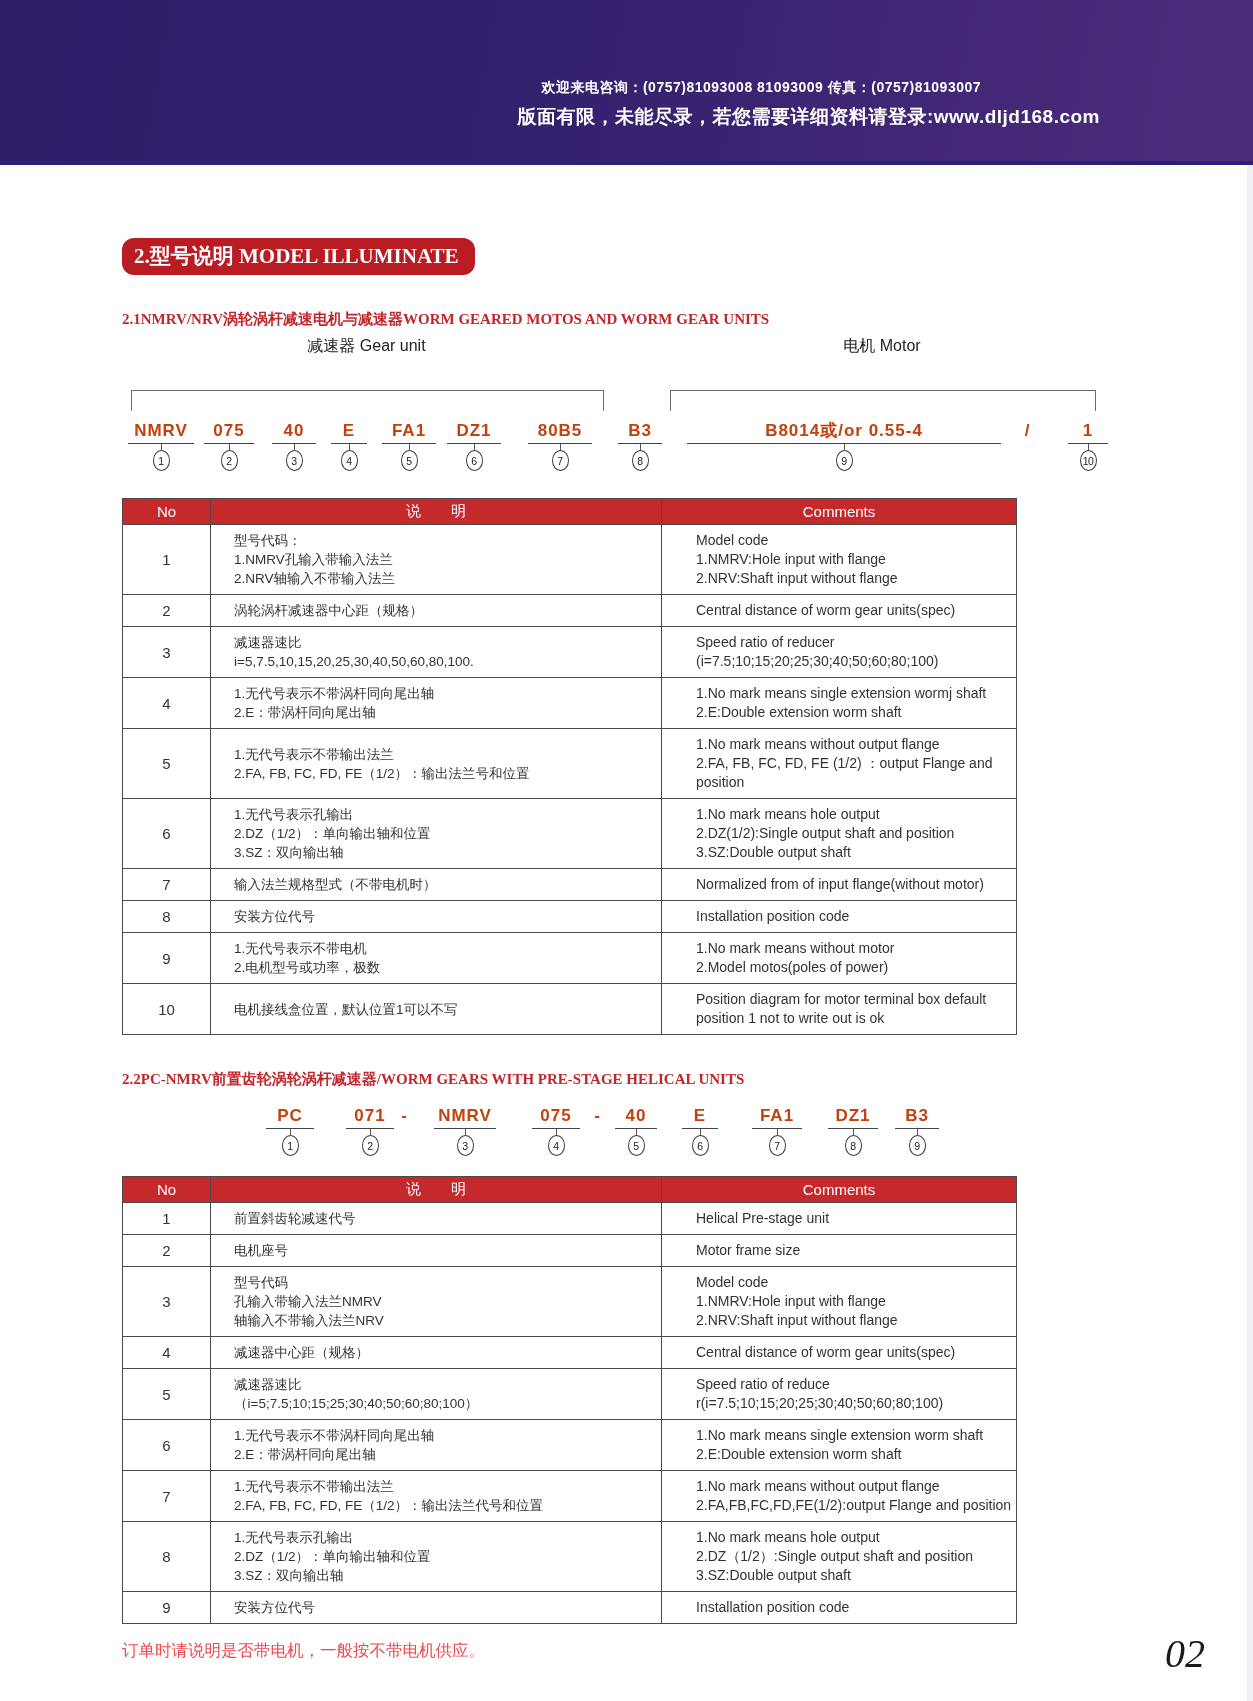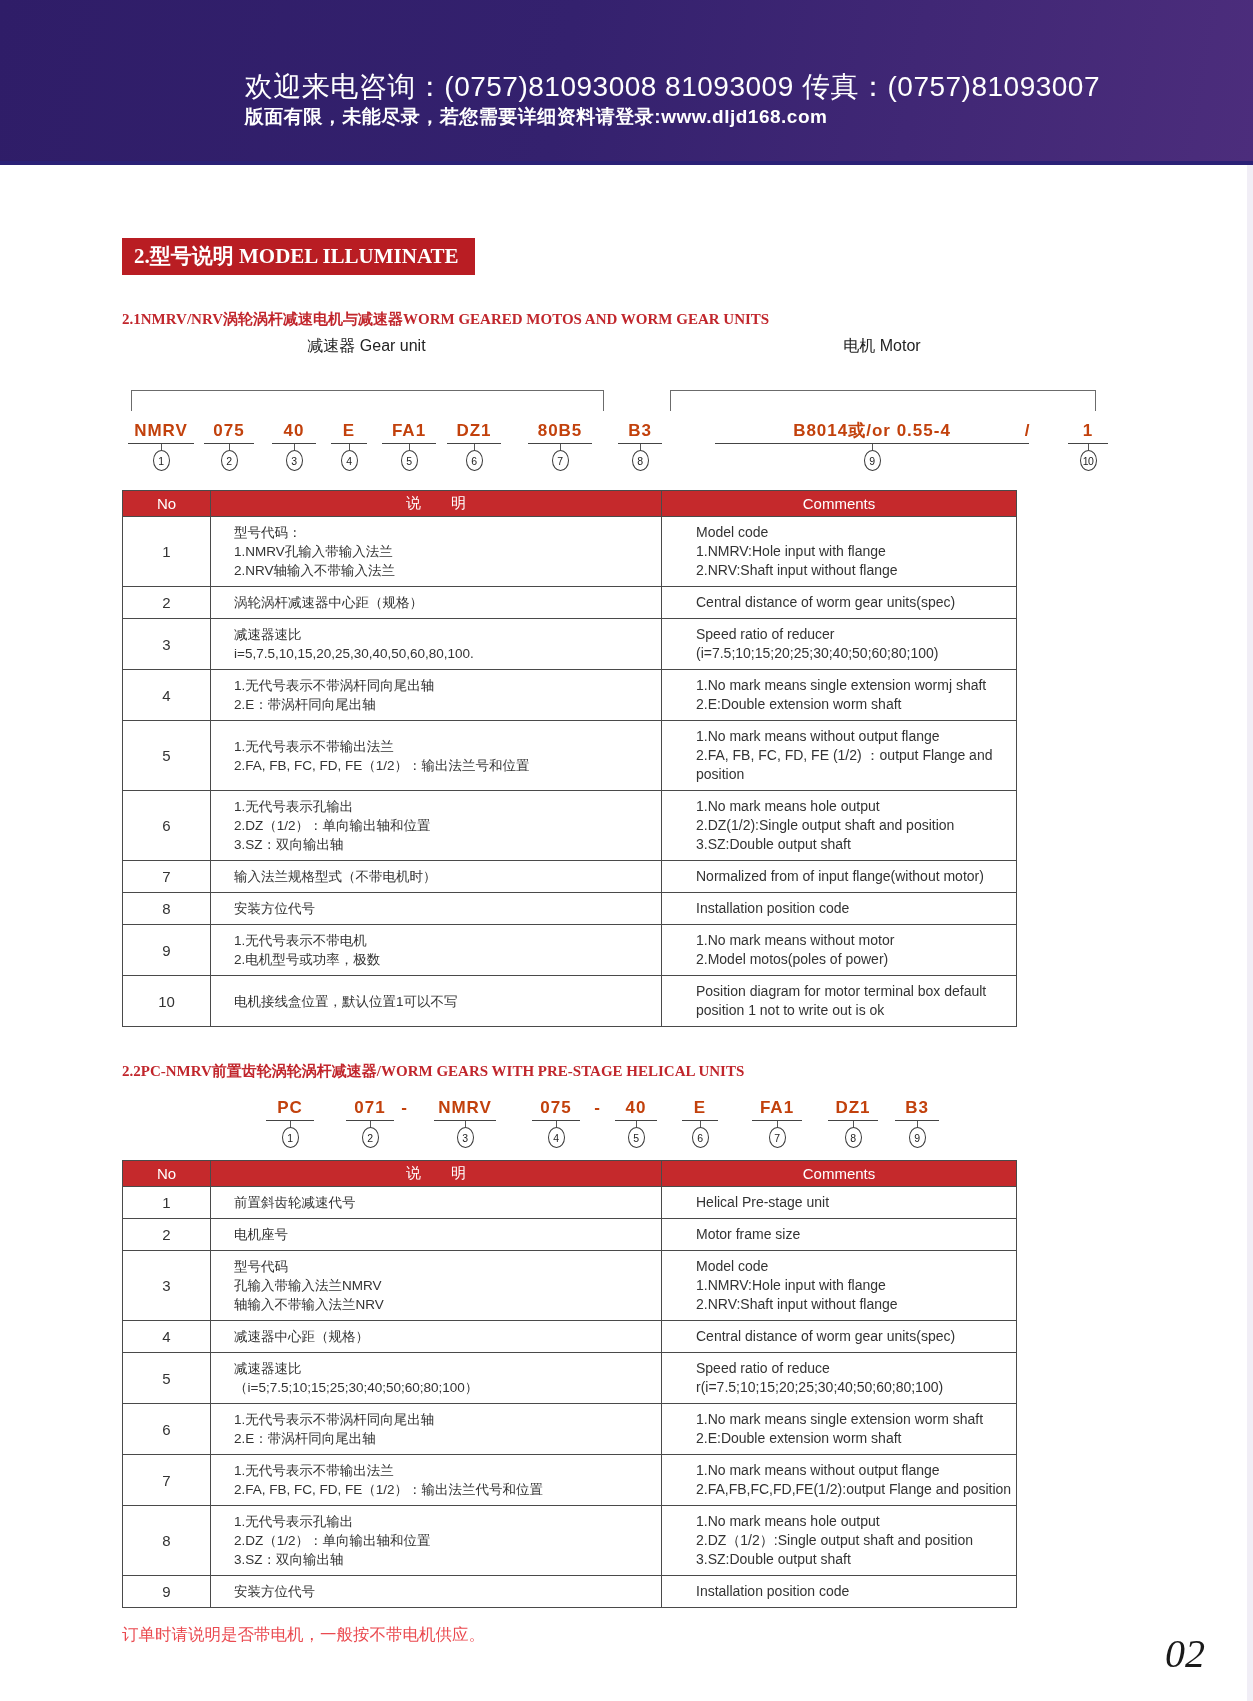--- a/index.html
+++ b/index.html
@@ -8,29 +8,29 @@
     font-family:"Liberation Sans", sans-serif;
   }
   
   .band{
     position:absolute;top:0;left:0;width:1253px;height:161px;
     background:linear-gradient(100deg,#2f1d68 0%,#34216e 45%,#4c2d7c 100%);
     border-bottom:4px solid #2b2176;
     color:#fff;
   }
   .band-text{position:absolute;top:72px;right:153px;text-align:left;}
-  .band-line1{font-size:28px;font-weight:normal;letter-spacing:.5px;line-height:30px;}
+  .band-line1{font-size:14px;font-weight:bold;letter-spacing:.5px;line-height:30px;margin-left:24px;}
   .band-line2{font-size:19px;font-weight:bold;letter-spacing:.5px;line-height:30px;}
   .right-strip{position:absolute;top:165px;right:0;width:6px;height:1536px;background:#f1eef6;}
   
   .content{position:absolute;top:165px;left:122px;width:894px;}
   .title-bar{
     display:inline-block;margin-top:73px;background:#b91d23;color:#fff;
     font-family:"Liberation Serif",serif;font-weight:bold;font-size:21px;
-    padding:4px 16px 5px 12px;border-radius:0;
+    padding:4px 16px 5px 12px;border-radius:12px;
   }
   .sec-head{
     margin:33px 0 0 0;color:#c1262c;font-family:"Liberation Serif",serif;
     font-weight:bold;font-size:15px;line-height:22px;
   }
   
   .code-area{position:relative;width:894px;}
   .area1{height:152px;}
   .area2{height:70px;}
   .group-label{position:absolute;top:6px;text-align:center;font-size:16px;color:#222;}
@@ -49,21 +49,21 @@
   }
   .u .code-label{border-bottom:1.5px solid #444;padding-bottom:1px;}
   .tick{width:1px;height:6px;background:#555;margin:0 auto;}
   .circ{
     width:15px;height:19px;border:1.2px solid #3a3a3a;border-radius:50%;
     margin:0 auto;display:flex;align-items:center;justify-content:center;
     font-size:10.5px;letter-spacing:-0.5px;color:#222;background:#fff;
   }
   .plain .code-label{letter-spacing:0;}
   
-  .spec-table{border-collapse:collapse;width:894px;table-layout:fixed;margin-top:8px;}
+  .spec-table{border-collapse:collapse;width:894px;table-layout:fixed;margin-top:16px;}
   .spec-table th,.spec-table td{border:1px solid #4a4a4a;}
   .spec-table th{background:#c5292c;color:#fff;font-weight:normal;font-size:15px;padding:3px 0;}
   td.no{text-align:center;font-size:15px;color:#333;}
   td.desc{padding:6px 0 6px 23px;font-size:13.5px;color:#333;}
   td.com{padding:6px 0 6px 34px;font-size:14px;color:#333;}
   .pre{white-space:pre-line;line-height:19px;}
   td.sm{font-size:14px;}
   
   .note-cn{margin-top:14px;color:#ea4a50;font-size:16.5px;line-height:24px;}
   .note-en{margin-top:2px;color:#ea4a50;font-size:13.5px;line-height:20px;}
@@ -130,21 +130,21 @@
     <div class="code-item u" style="left:406px;width:64px;">
       <div class="code-label">80B5</div>
       <div class="tick"></div>
       <div class="circ">7</div>
     </div>
     <div class="code-item u" style="left:496px;width:44px;">
       <div class="code-label">B3</div>
       <div class="tick"></div>
       <div class="circ">8</div>
     </div>
-    <div class="code-item u" style="left:593px;width:314px;">
+    <div class="code-item u" style="left:565px;width:314px;">
       <div class="code-label">B8014或/or 0.55-4</div>
       <div class="tick"></div>
       <div class="circ">9</div>
     </div>
     <div class="code-item plain" style="left:895px;width:20px;">
       <div class="code-label">/</div>
     </div>
     <div class="code-item u" style="left:946px;width:40px;">
       <div class="code-label">1</div>
       <div class="tick"></div>

